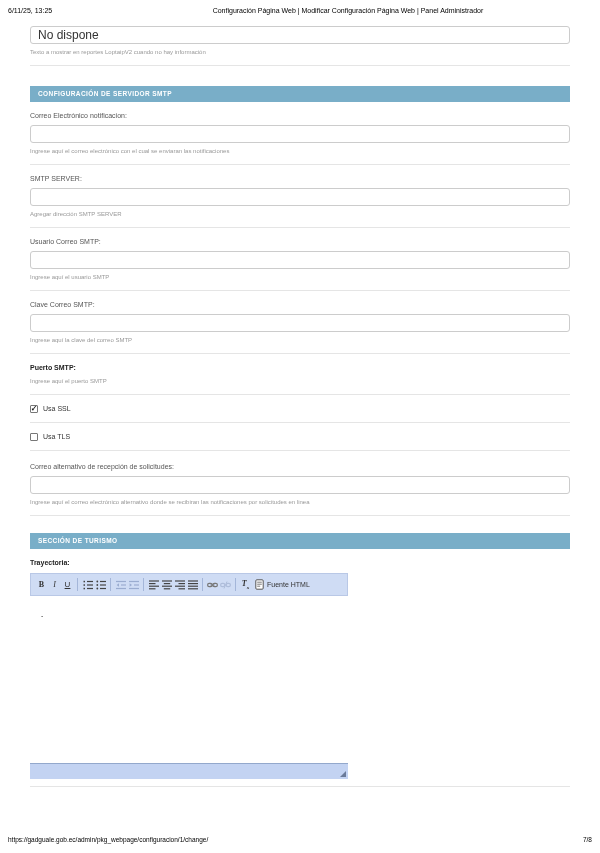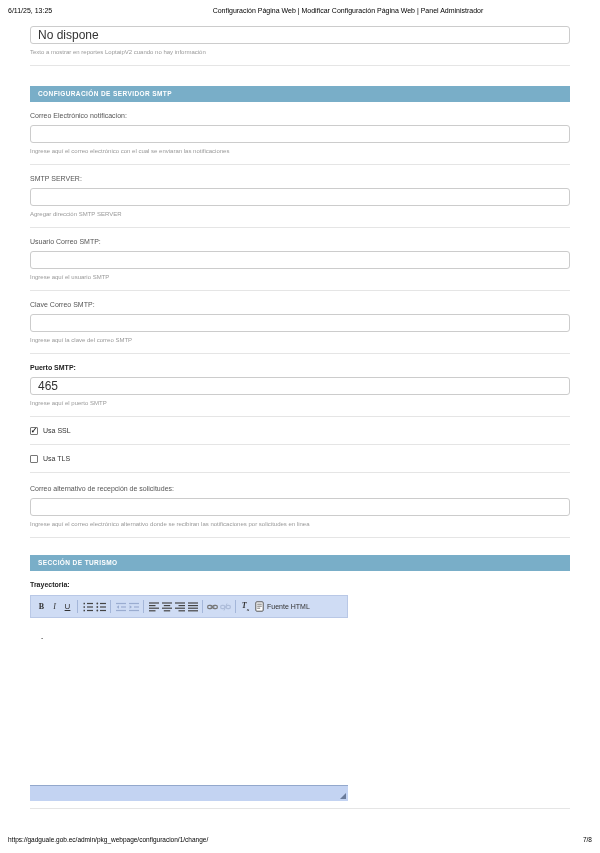--- a/index.html
+++ b/index.html
@@ -85,21 +85,20 @@
     <input class="text-input" value="" style="">
     <div class="help">Ingrese aquí el usuario SMTP</div>
     <div class="divider"></div>
 
     <label class="field-label">Clave Correo SMTP:</label>
     <input class="text-input" value="" style="">
     <div class="help">Ingrese aquí la clave del correo SMTP</div>
     <div class="divider"></div>
 
     <label class="field-label bold">Puerto SMTP:</label>
-    <input class="text-input" value="465" style="">
     <div class="help">Ingrese aquí el puerto SMTP</div>
     <div class="divider"></div>
 
     <div class="checkbox-row">
       <span class="checkbox">
           <span class="check">✓</span>
         </span>
       <span class="checkbox-label">Usa SSL</span>
     </div>
     <div class="divider"></div>

